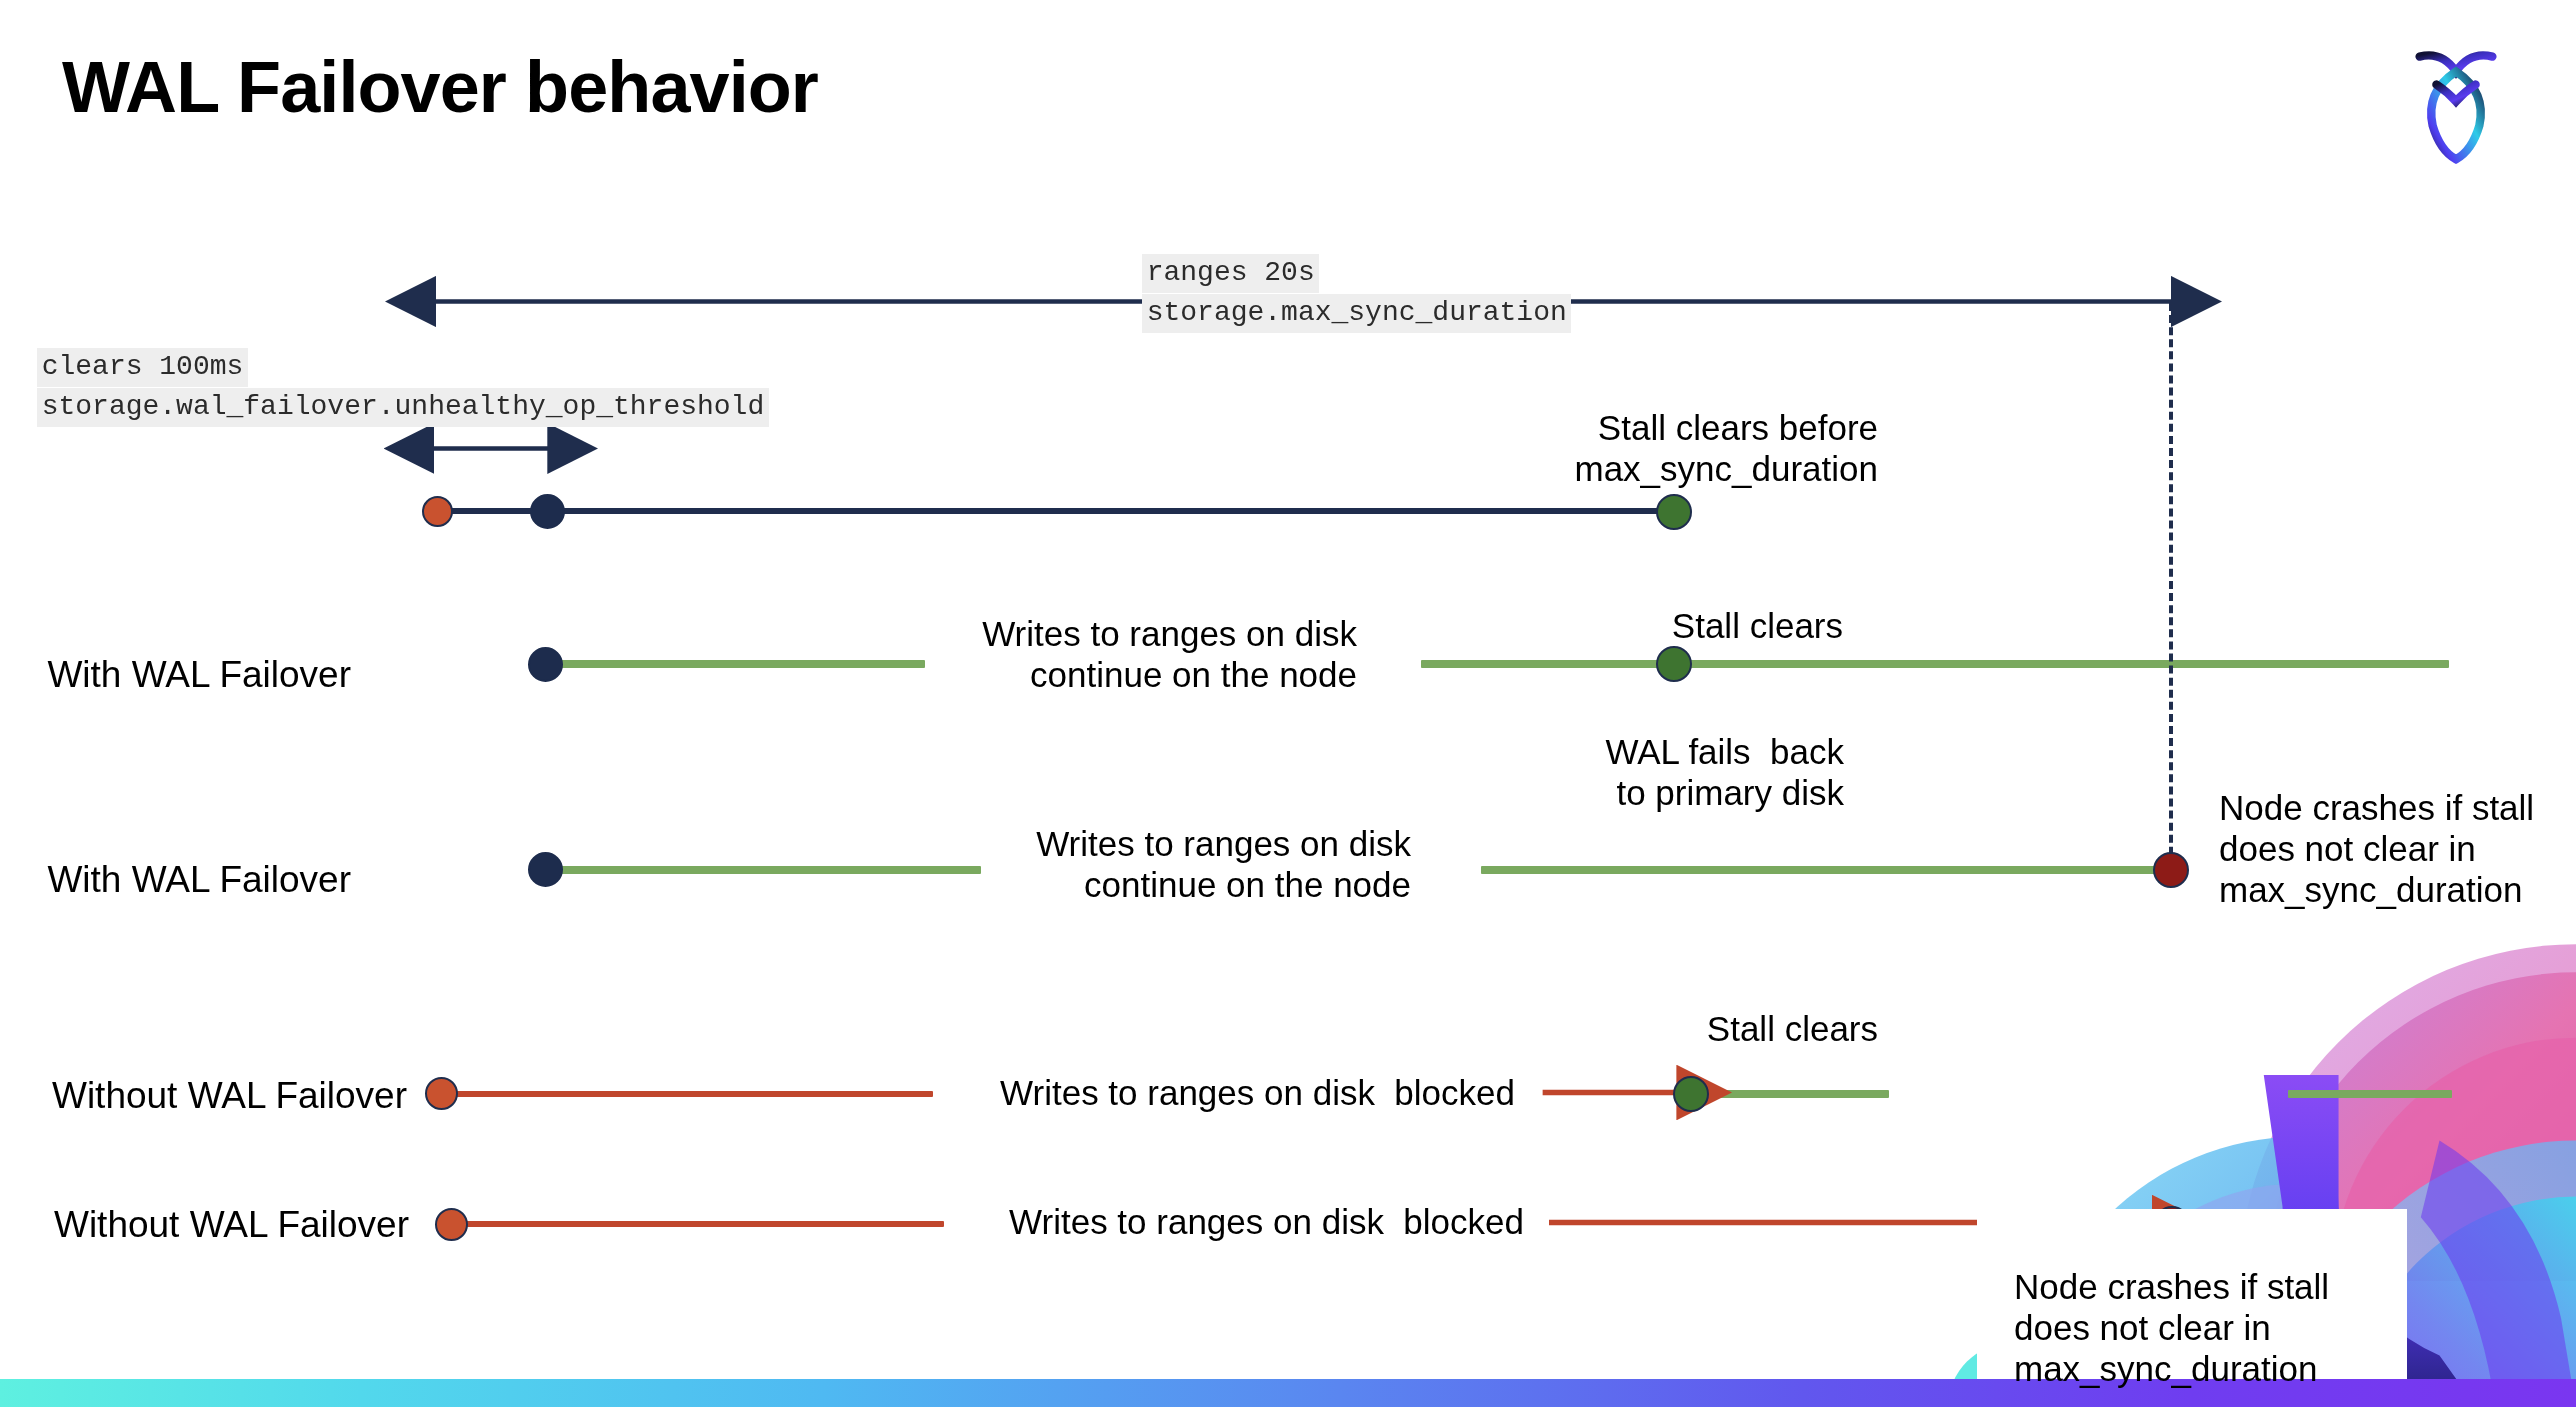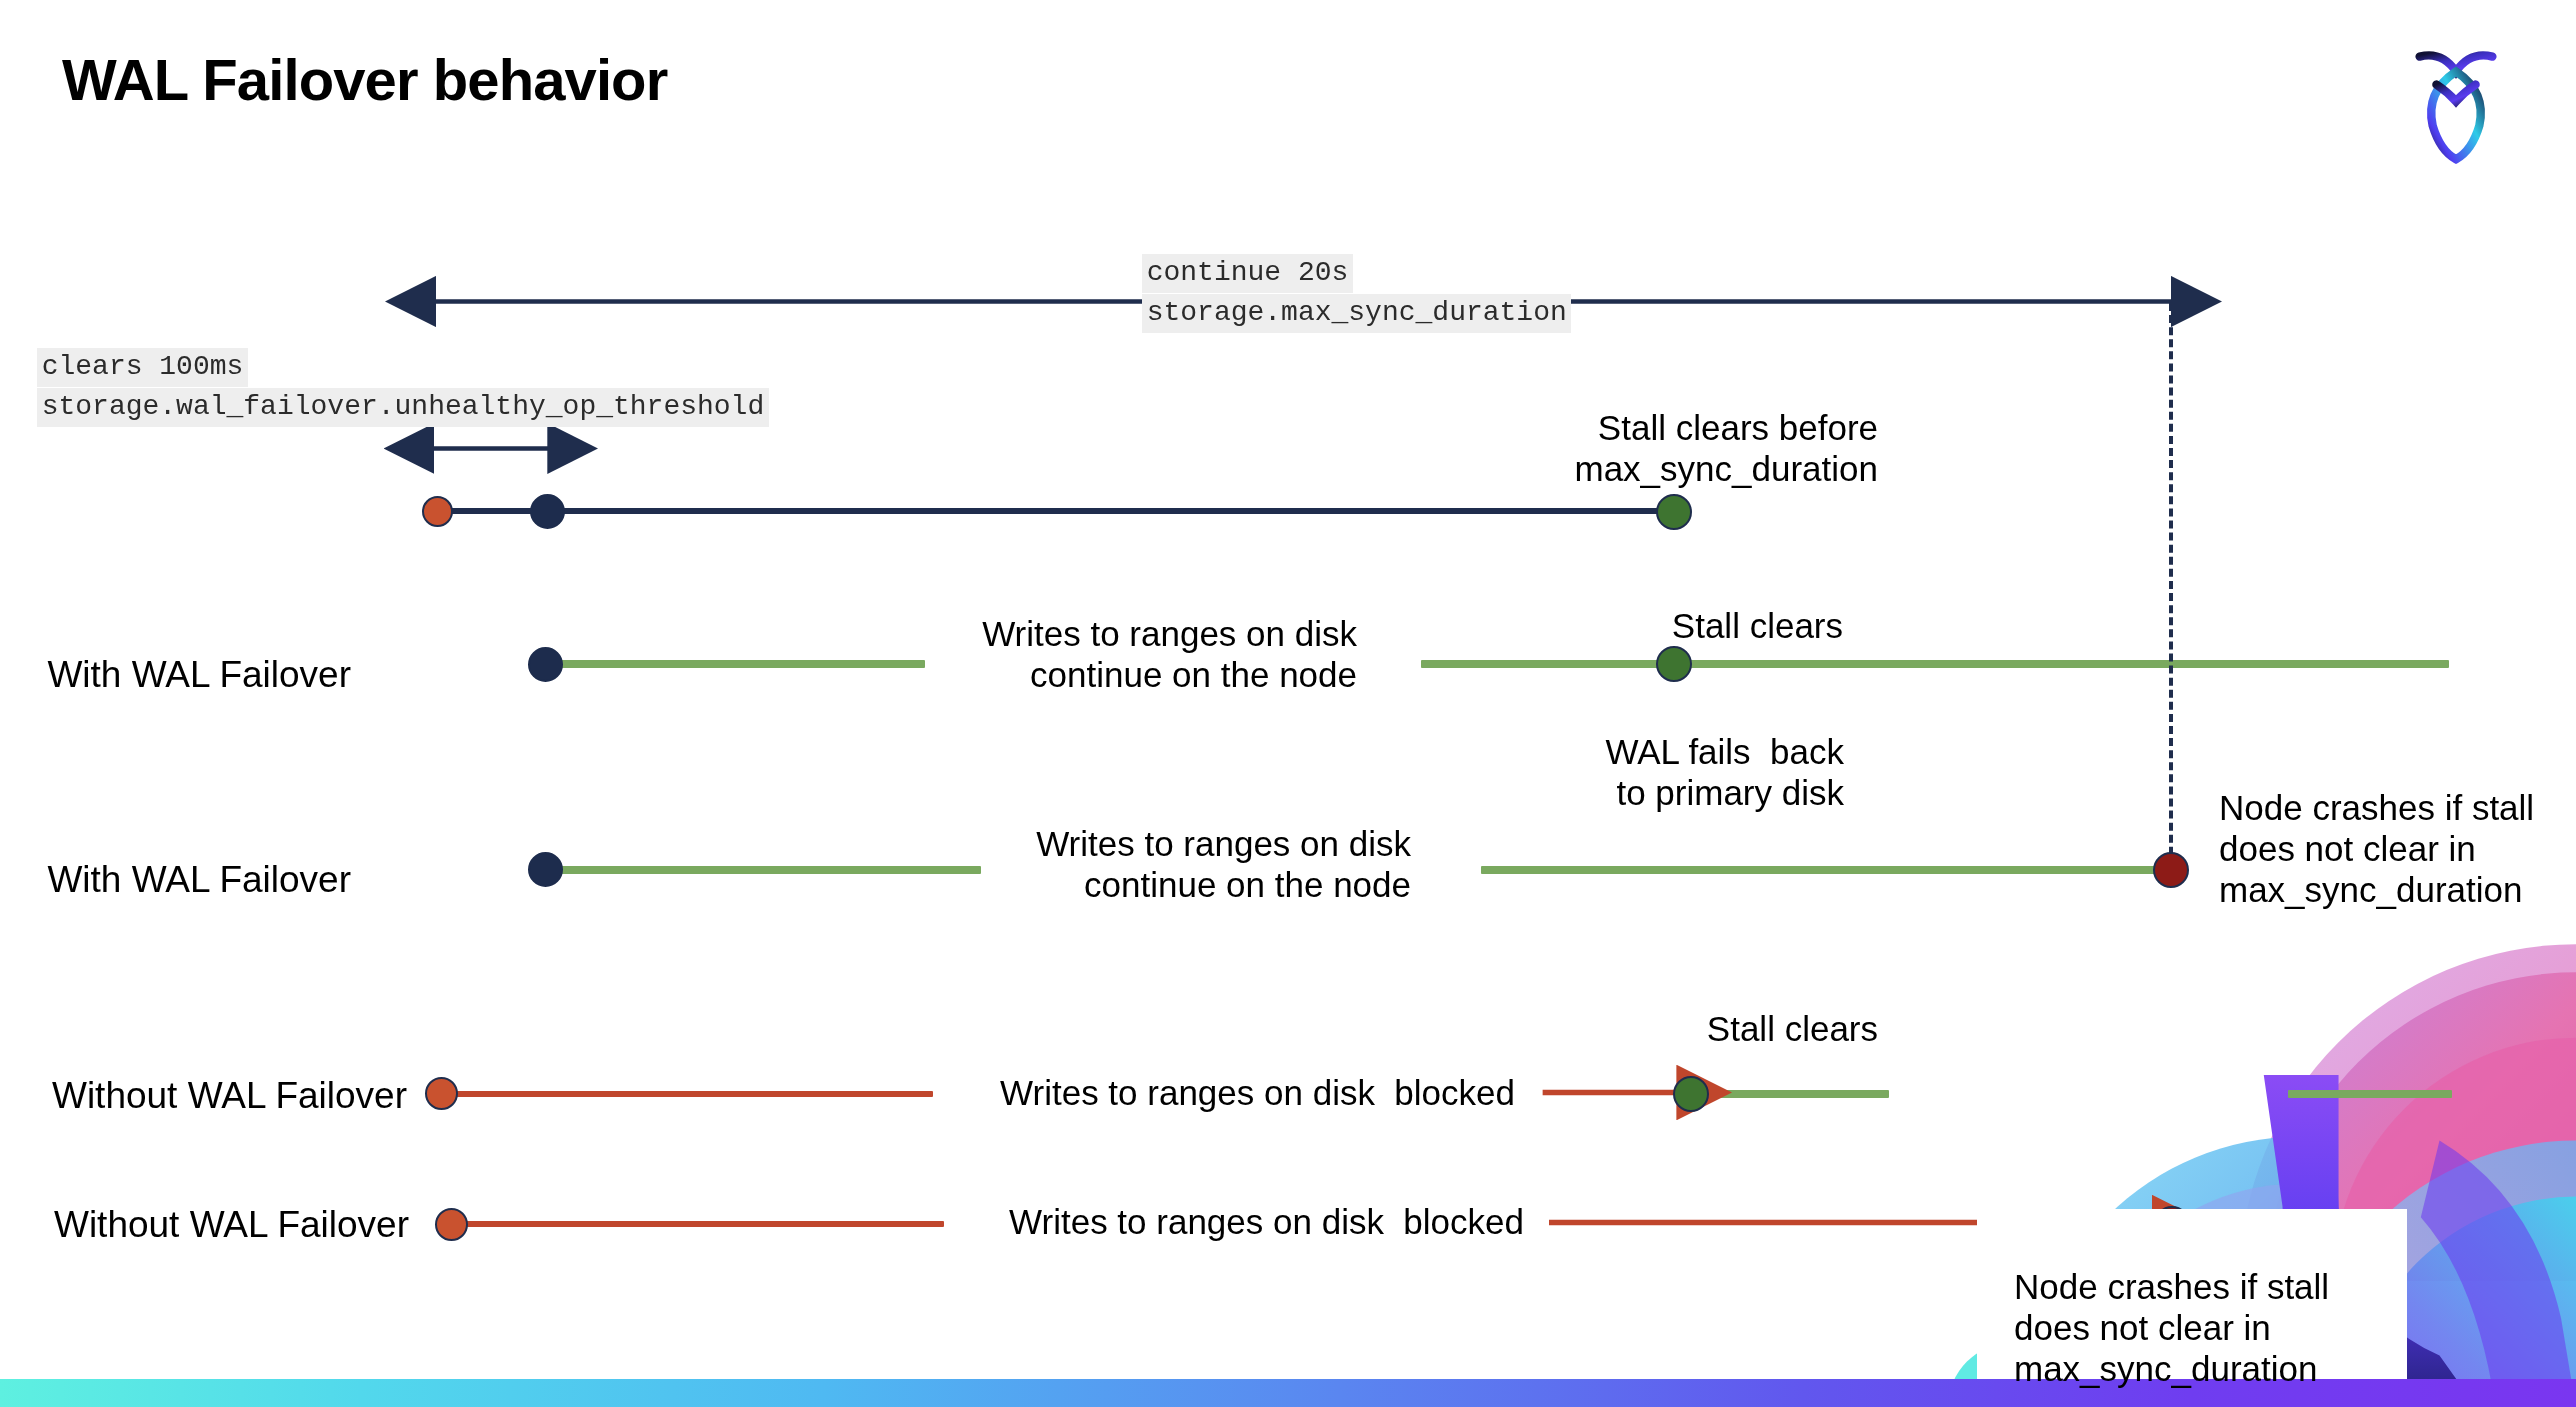--- a/index.html
+++ b/index.html
@@ -6,21 +6,21 @@
   body{
     width:2576px;height:1408px;position:relative;overflow:hidden;
     font-family:"Liberation Sans", sans-serif;
     color:#000;
   }
   #slide{position:absolute;inset:0;}
 
   
   .title{
     position:absolute;left:62px;top:50px;
-    font-size:58px;font-weight:bold;letter-spacing:-0.9px;
+    font-size:72px;font-weight:bold;letter-spacing:-0.9px;
     line-height:1.05;color:#000;white-space:nowrap;
   }
 
   
   .logo{position:absolute;left:2386px;top:34px;width:140px;height:131px;}
 
   
   .chip{
     position:absolute;
     font-family:"Liberation Mono", monospace;
@@ -111,21 +111,21 @@
       <marker id="mL" markerWidth="11" markerHeight="11" refX="10" refY="5.5" orient="auto">
         <path d="M11,0 L11,11 L0,5.5 Z" fill="#1f2d4d"></path>
       </marker>
       <marker id="mR" markerWidth="11" markerHeight="11" refX="1" refY="5.5" orient="auto">
         <path d="M0,0 L0,11 L11,5.5 Z" fill="#1f2d4d"></path>
       </marker>
     </defs>
     <line x1="22" y1="23" x2="1888" y2="23" stroke="#1f2d4d" stroke-width="5" marker-start="url(#mL)" marker-end="url(#mR)"></line>
   </svg>
 
-  <div class="chip" style="left:1142px;top:254px;">continue 20s</div>
+  <div class="chip" style="left:1142px;top:254px;">ranges 20s</div>
   <div class="chip" style="left:1142px;top:294px;">storage.max_sync_duration</div>
 
   <div class="chip" style="left:37px;top:348px;">clears 100ms</div>
   <div class="chip" style="left:37px;top:388px;">storage.wal_failover.unhealthy_op_threshold</div>
 
   <svg class="arrowsvg" style="left:416px;top:430px;width:159px;height:37px;" viewBox="0 0 170 40" width="159" height="37">
     <line x1="14" y1="20" x2="146" y2="20" stroke="#1f2d4d" stroke-width="5" marker-start="url(#mL)" marker-end="url(#mR)"></line>
   </svg>
 
   <div class="dashed" style="left:2169px;top:303px;height:576px;"></div>

